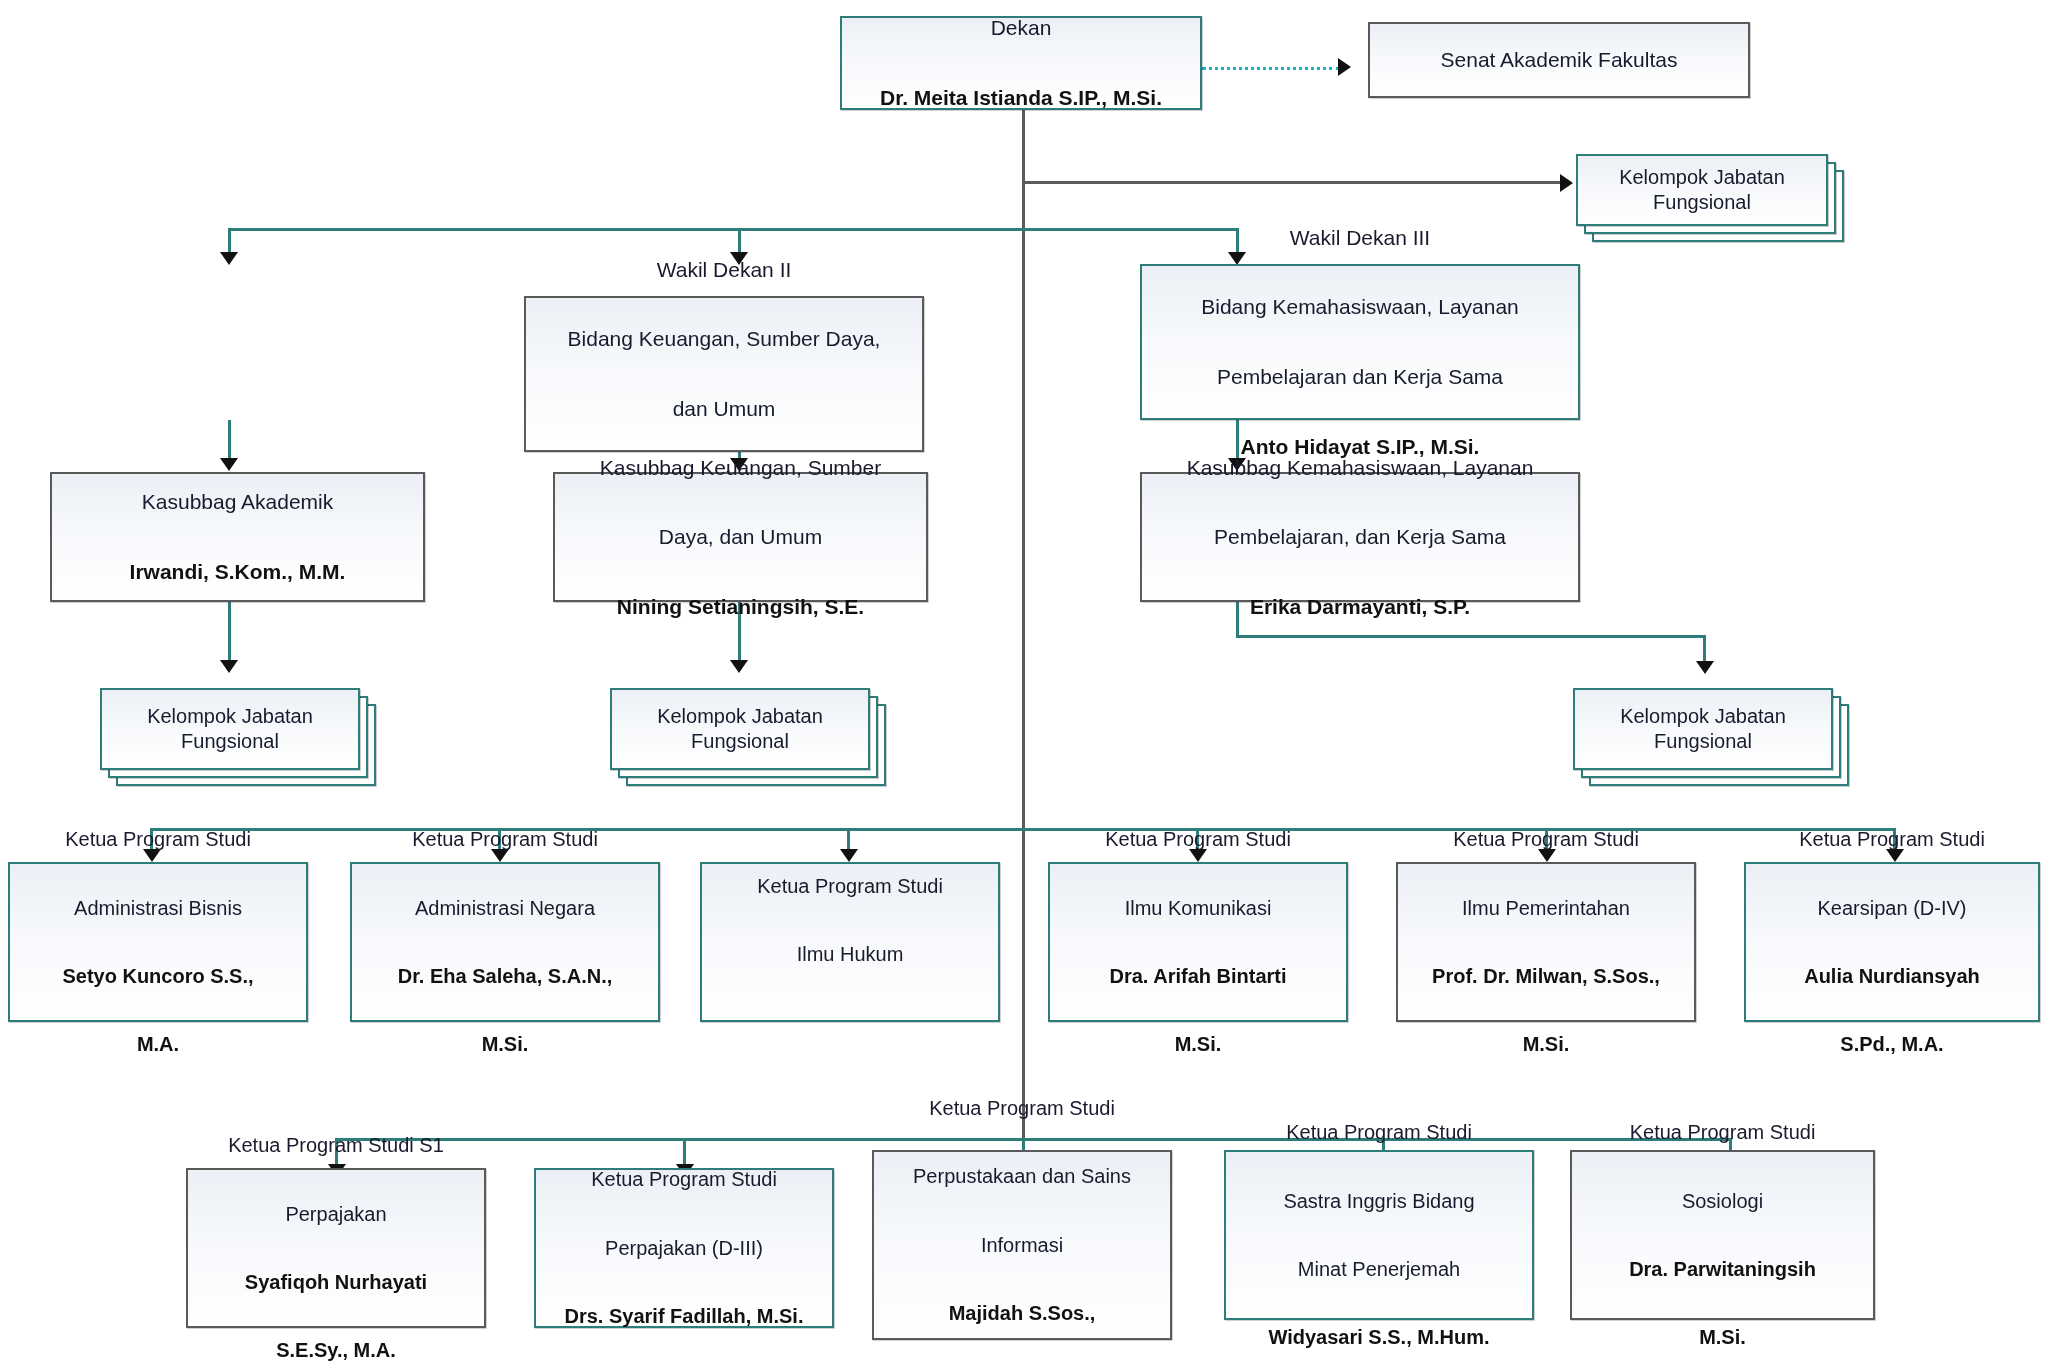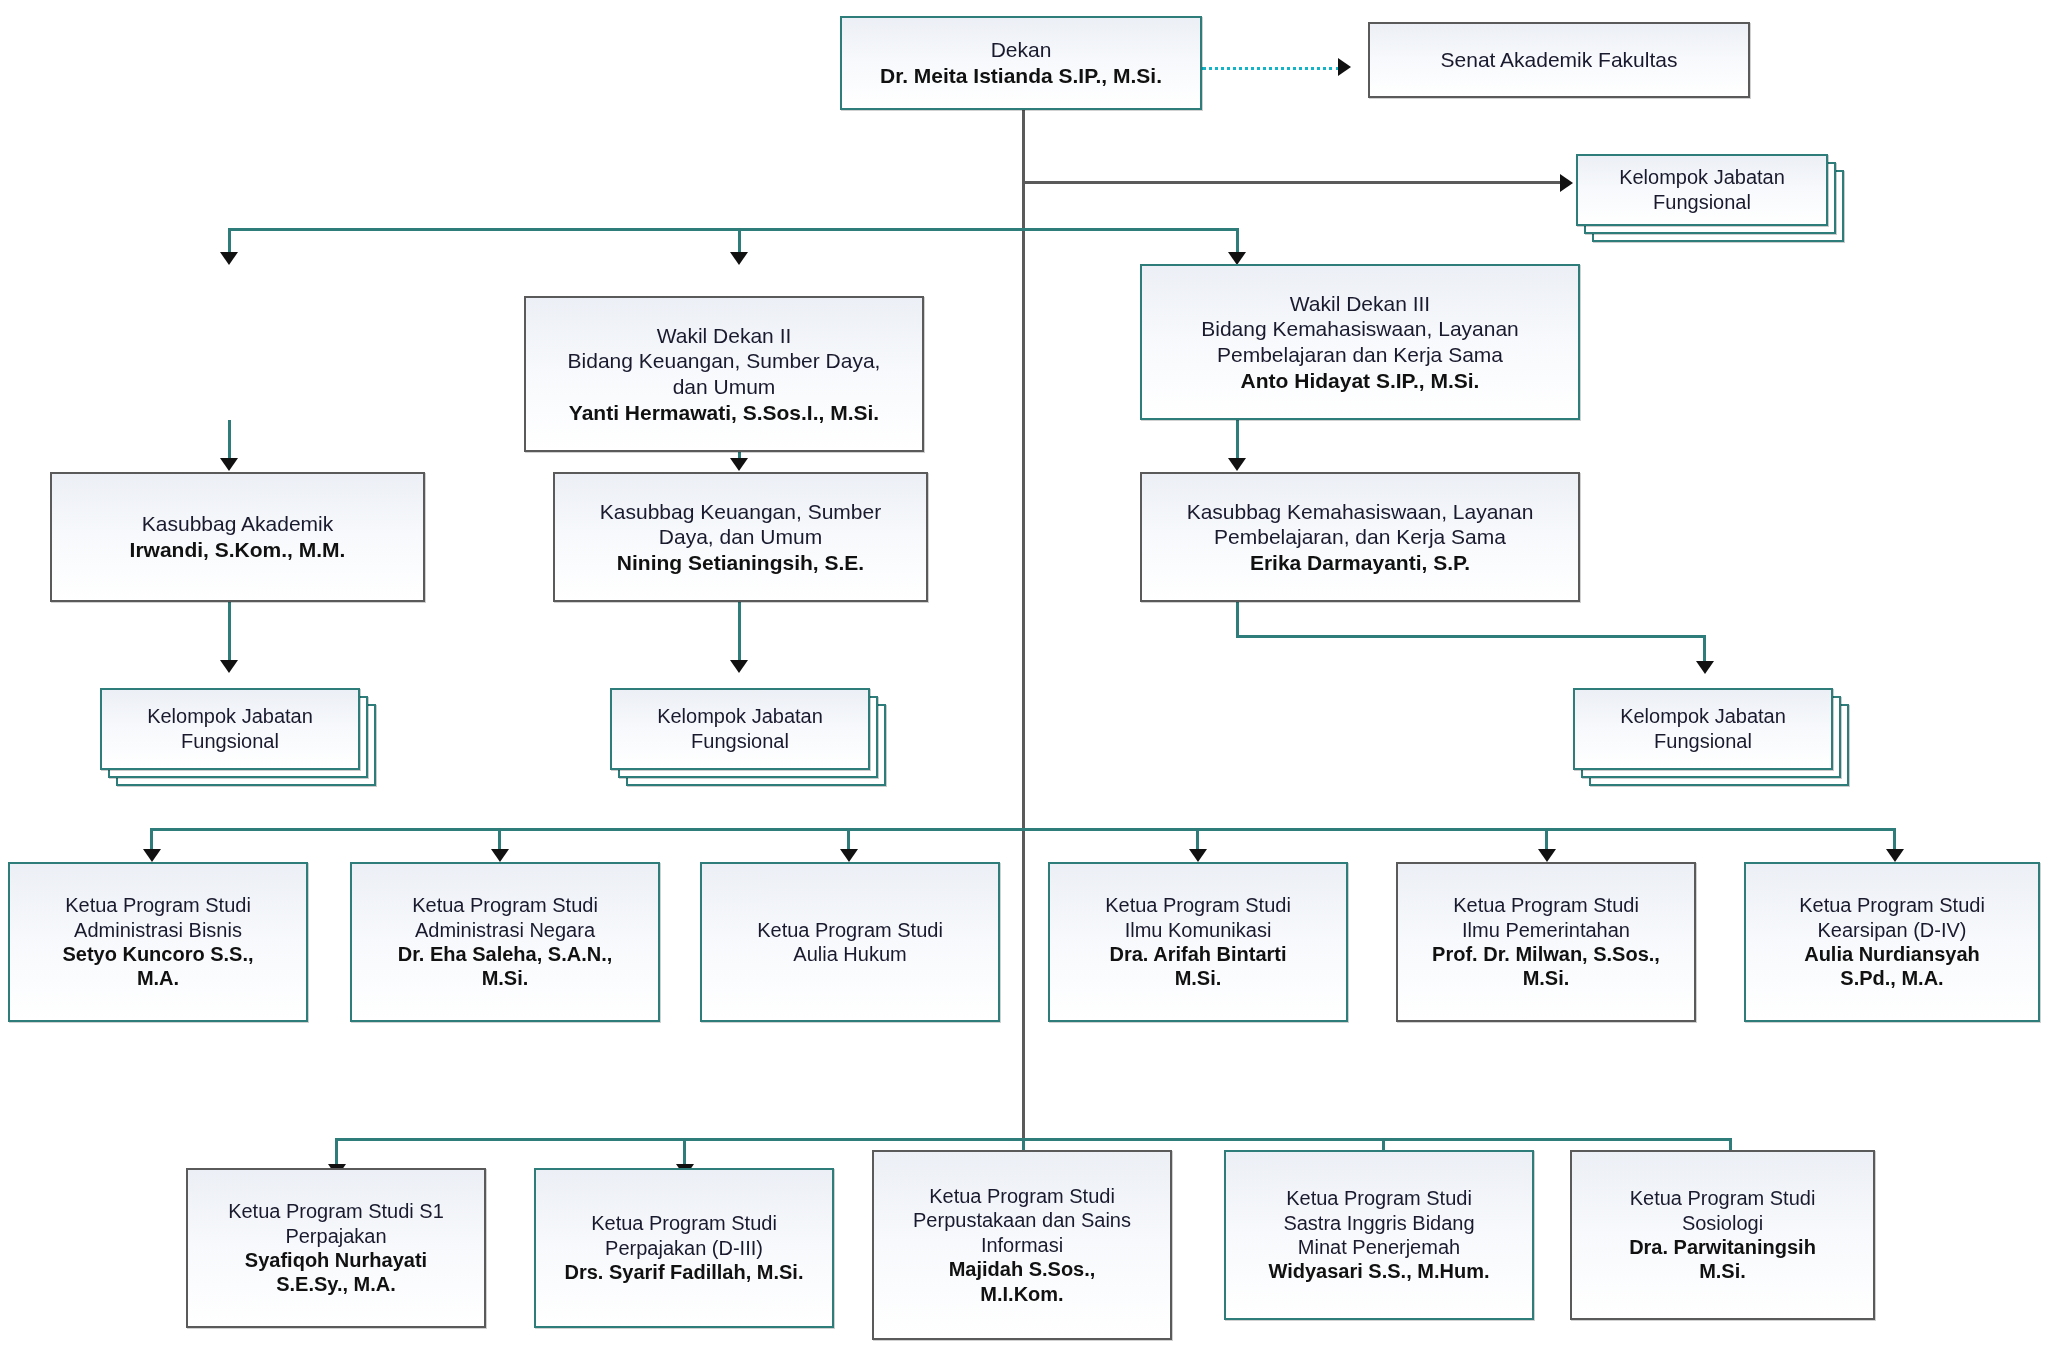--- a/index.html
+++ b/index.html
@@ -26,20 +26,21 @@
     background: linear-gradient(180deg, #eceff5 0%, #f7f9fc 48%, #ffffff 100%);
     display: flex;
     flex-direction: column;
     align-items: center;
     justify-content: center;
     text-align: center;
     color: #1a1a2e;
     line-height: 1.22;
     padding: 4px 6px;
     box-shadow: 1px 1px 0 rgba(0,0,0,0.18);
+    gap: 44px;
   }
   .node .ttl {
     font-weight: 400;
     display: block;
     width: 100%;
   }
   .node .nm {
     font-weight: bold;
     display: block;
     width: 100%;
@@ -263,21 +264,21 @@
 
   <div class="node" style="left:350px; top:862px; width:310px; height:160px; font-size:20px;">
     <span class="ttl">Ketua Program Studi</span>
     <span class="ttl">Administrasi Negara</span>
     <span class="nm">Dr. Eha Saleha, S.A.N.,</span>
     <span class="nm">M.Si.</span>
   </div>
 
   <div class="node" style="left:700px; top:862px; width:300px; height:160px; font-size:20px;">
     <span class="ttl">Ketua Program Studi</span>
-    <span class="ttl">Aulia Hukum</span>
+    <span class="ttl">Ilmu Hukum</span>
     <span class="nm"></span>
   </div>
 
   <div class="node" style="left:1048px; top:862px; width:300px; height:160px; font-size:20px;">
     <span class="ttl">Ketua Program Studi</span>
     <span class="ttl">Ilmu Komunikasi</span>
     <span class="nm">Dra. Arifah Bintarti</span>
     <span class="nm">M.Si.</span>
   </div>
 

